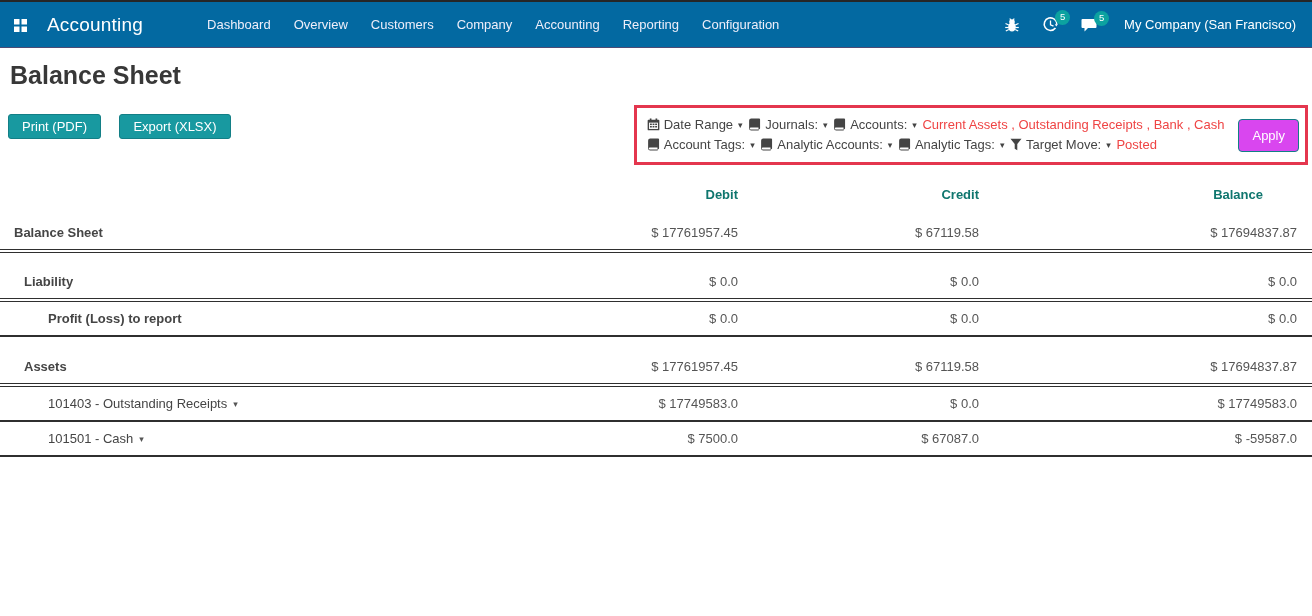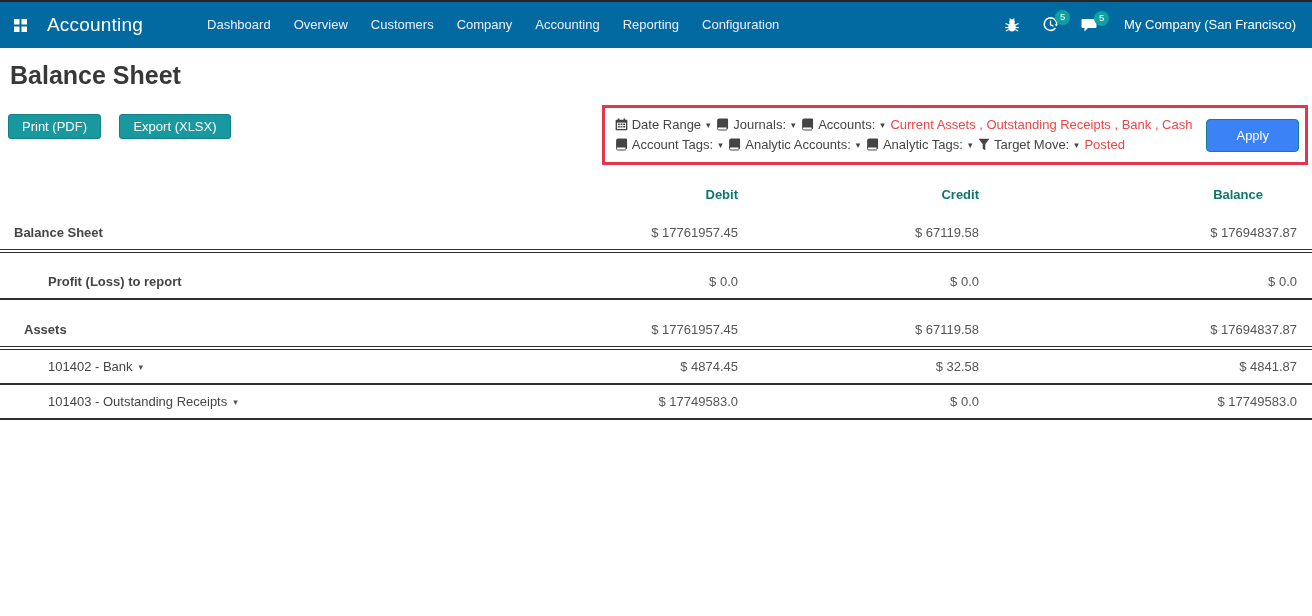--- a/index.html
+++ b/index.html
@@ -66,23 +66,23 @@
     padding: 7px 6px 7px 10px; 
   }
   .filter-lines { font-size: 13px; color: #444; line-height: 19px; }
   .filter-line { white-space: nowrap; }
   .f-item { cursor: pointer; }
   .f-ic { display: inline-flex; vertical-align: -2px; margin-right: 4px; }
   .f-label { color: #444; }
   .caret { font-size: 9px; color: #444; margin: 0 2px 0 5px; vertical-align: 1px; }
   .f-value { color: #ef4444; }
   .apply-btn {
-    background: #3b82f6; color: #fff; border: 1px solid #137f86; border-radius: 4px;
+    background: #d946ef; color: #fff; border: 1px solid #137f86; border-radius: 4px;
     font-size: 13px; font-family: "Liberation Sans", sans-serif;
-    padding: 8px 29px; margin-left: 14px; cursor: pointer;
+    padding: 8px 13px; margin-left: 14px; cursor: pointer;
   }
 
   
   table.report { width: 100%; border-collapse: collapse; margin-top: 13px; font-size: 13px; }
   .report th { font-weight: bold; color: #0f766e; text-align: right; padding: 9px 15px 14px; }
   .report th.name-col { text-align: left; }
   .report th.bal, .report td.bal { padding-right: 49px; }
   .report td.num { text-align: right; color: #555; padding: 9px 15px; }
   .report td.name { color: #454545; padding: 9px 6px 9px 14px; }
   tr.section td { padding-top: 10px; padding-bottom: 10px; }
@@ -229,42 +229,48 @@
     <tbody id="report-body">
         <tr class="b-double lvl0 bold section">
           <td class="name"><span>Balance Sheet</span></td>
           <td class="num">$ 17761957.45</td>
           <td class="num">$ 67119.58</td>
           <td class="num bal">$ 17694837.87</td>
         </tr>
         <tr class="spacer">
           <td colspan="4"></td>
         </tr>
+        <tr class="b-double lvl1 bold section">
+          <td class="name"><span>Liability</span></td>
+          <td class="num">$ 0.0</td>
+          <td class="num">$ 0.0</td>
+          <td class="num bal">$ 0.0</td>
+        </tr>
         <tr class="b-solid lvl2 bold section">
           <td class="name"><span>Profit (Loss) to report</span></td>
           <td class="num">$ 0.0</td>
           <td class="num">$ 0.0</td>
           <td class="num bal">$ 0.0</td>
         </tr>
         <tr class="spacer">
           <td colspan="4"></td>
         </tr>
         <tr class="b-double lvl1 bold section">
           <td class="name"><span>Assets</span></td>
           <td class="num">$ 17761957.45</td>
           <td class="num">$ 67119.58</td>
           <td class="num bal">$ 17694837.87</td>
         </tr>
         <tr class="b-solid lvl2 acct">
-          <td class="name"><span>101402 - Bank</span><span class="caret">▾</span></td>
-          <td class="num">$ 4874.45</td>
-          <td class="num">$ 32.58</td>
-          <td class="num bal">$ 4841.87</td>
-        </tr>
-        <tr class="b-solid lvl2 acct">
           <td class="name"><span>101403 - Outstanding Receipts</span><span class="caret">▾</span></td>
           <td class="num">$ 17749583.0</td>
           <td class="num">$ 0.0</td>
           <td class="num bal">$ 17749583.0</td>
+        </tr>
+        <tr class="b-solid lvl2 acct">
+          <td class="name"><span>101501 - Cash</span><span class="caret">▾</span></td>
+          <td class="num">$ 7500.0</td>
+          <td class="num">$ 67087.0</td>
+          <td class="num bal">$ -59587.0</td>
         </tr>
       </tbody>
   </table>
 </div>
 
 </body></html>

